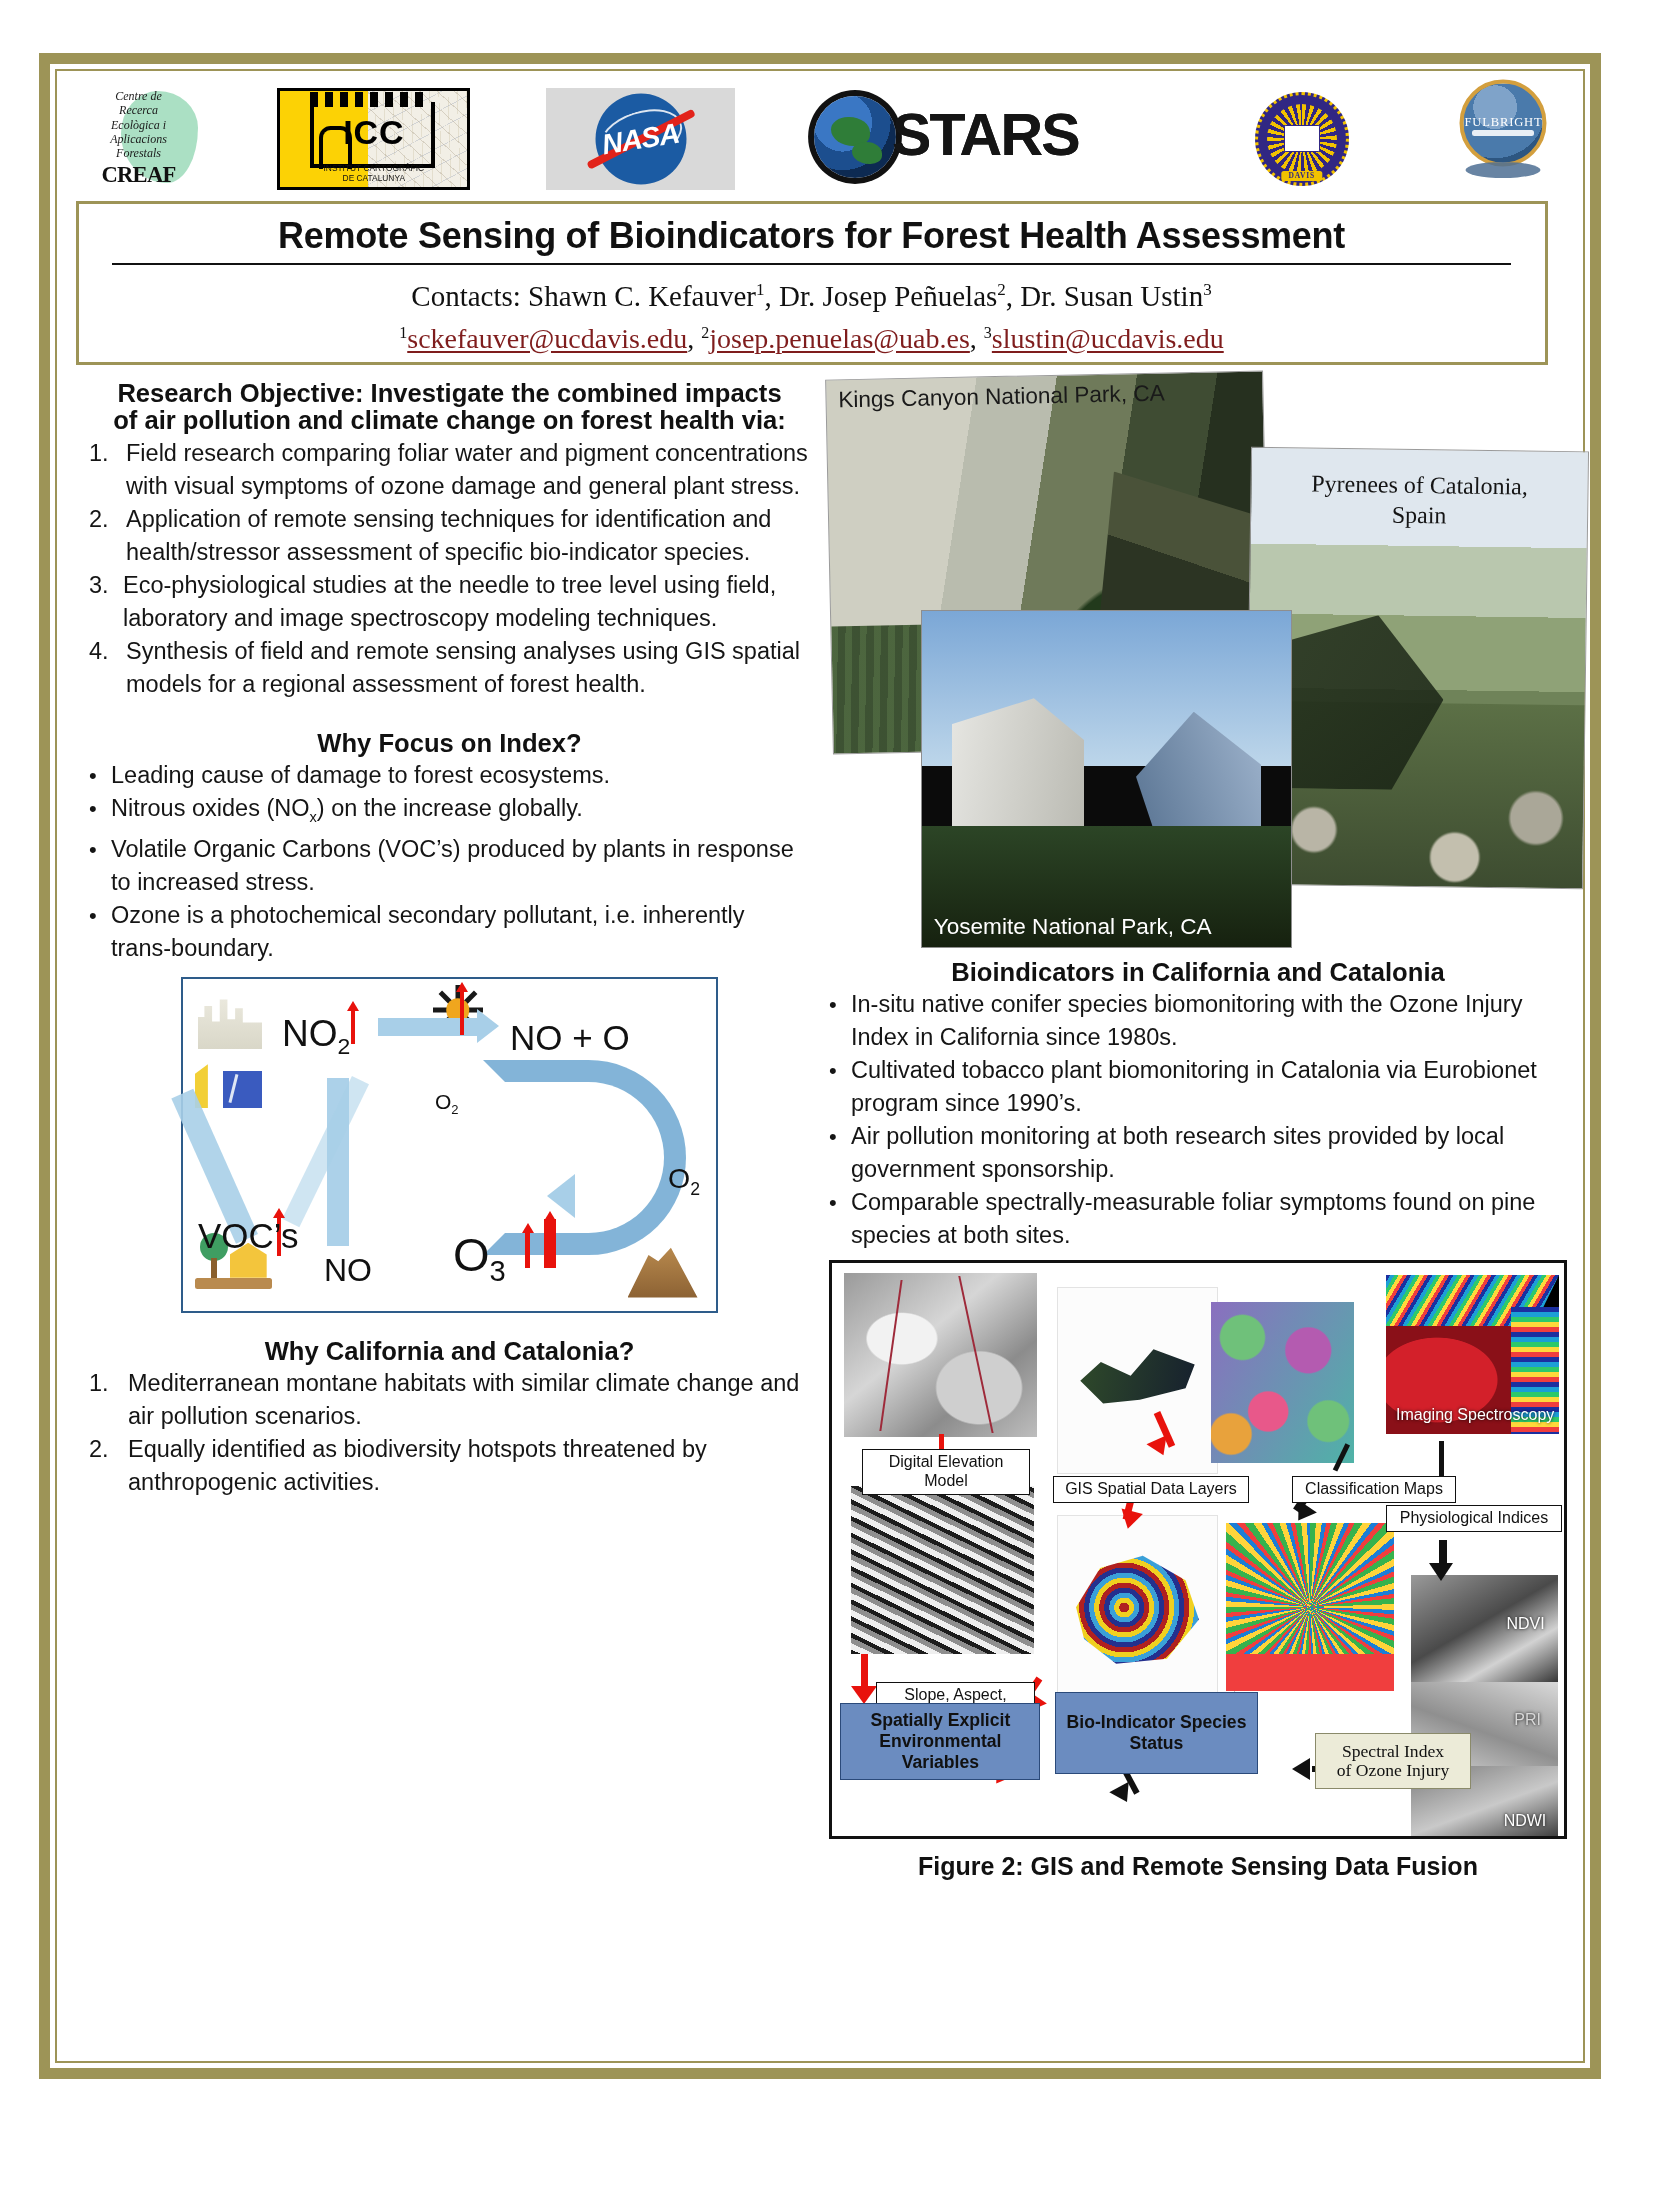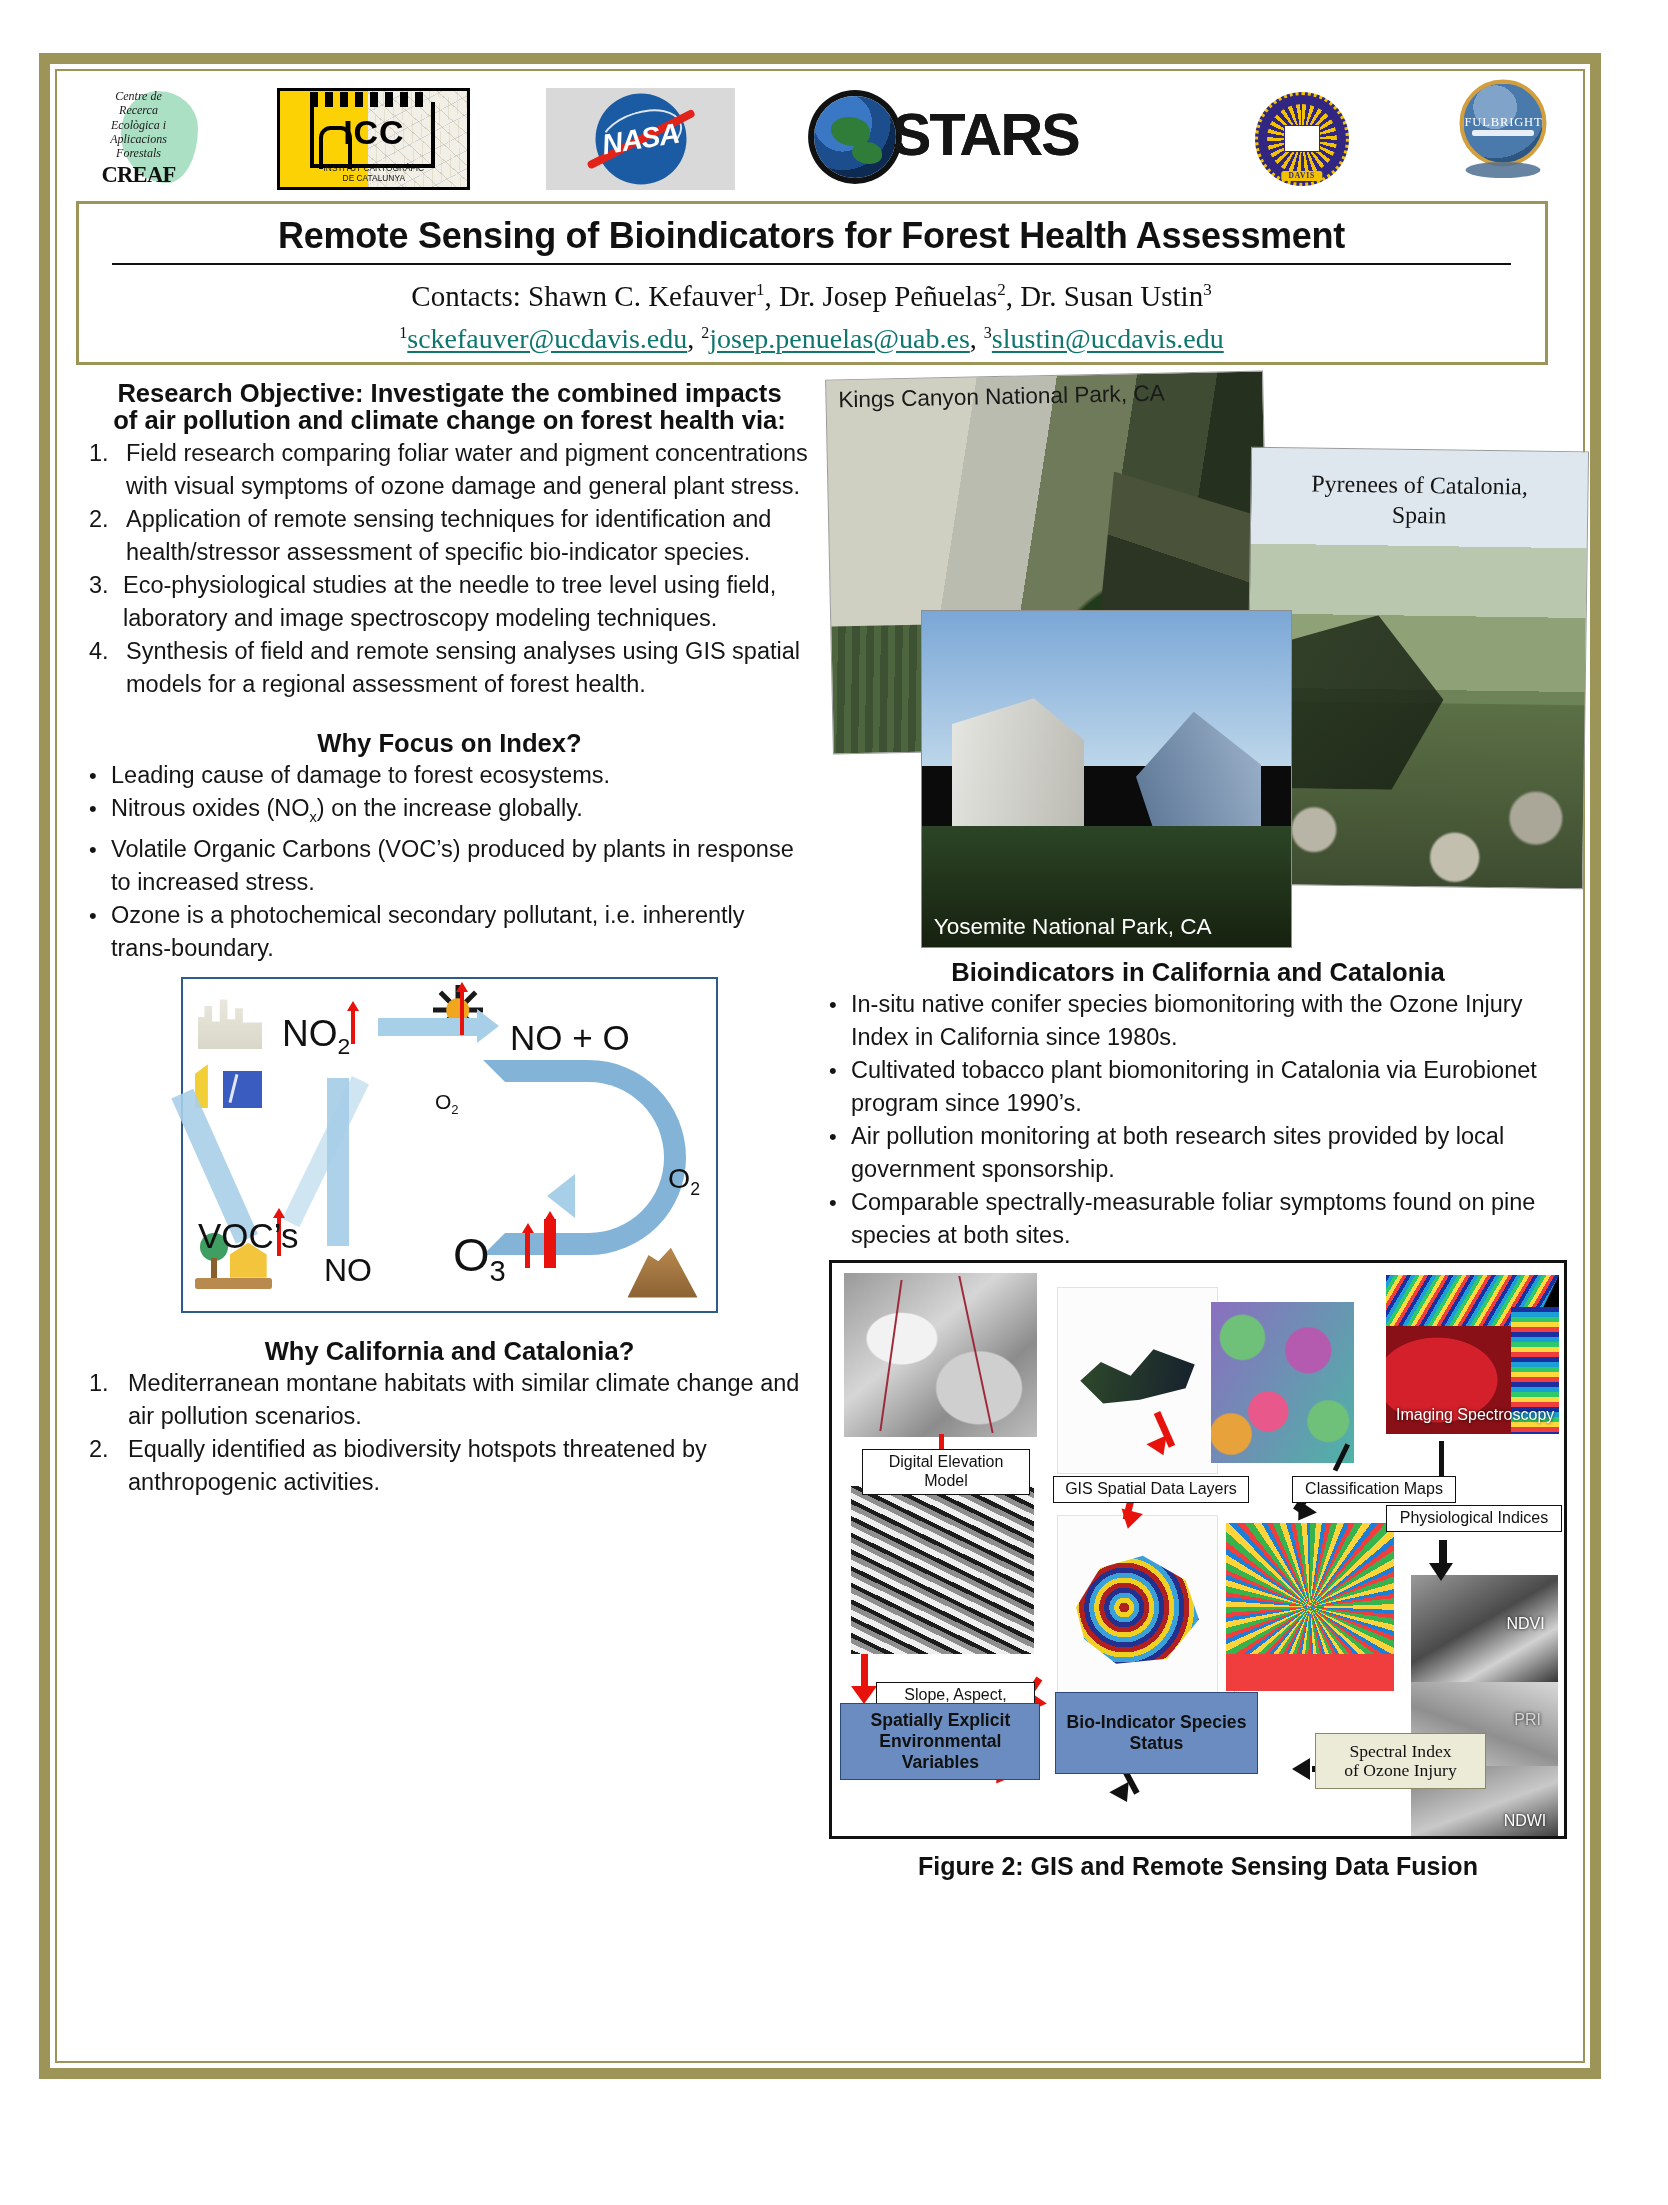--- a/index.html
+++ b/index.html
@@ -116,21 +116,21 @@
   }
   .contacts{
     font-family:"Liberation Serif",serif;font-size:29px;text-align:center;color:#111;
     margin-top:7.5px;line-height:34px;
   }
   .contacts sup{font-size:17px;}
   .emails{
     font-family:"Liberation Serif",serif;font-size:28px;text-align:center;
     margin-top:5px;line-height:32px;color:#111;
   }
-  .emails a{color:#0f766e;text-decoration:underline;}
+  .emails a{color:#7f1d1d;text-decoration:underline;}
   .emails sup{font-size:16px;color:#111;}
 
   
   .col-left{position:absolute;left:32px;top:309px;width:721px;}
   .col-right{position:absolute;left:772px;top:304px;width:738px;}
 
   .sec-head{
     font-family:"Liberation Sans",sans-serif;font-weight:bold;font-size:25.6px;
     color:#111;text-align:center;line-height:27px;
   }
@@ -612,21 +612,21 @@
           <div style="position:absolute;left:280px;top:523px;width:0;height:0;border-left:11.7px solid transparent;border-right:11.7px solid transparent;border-top:17px solid #111;transform:rotate(-28deg);"></div>
 
           <div class="lbl" style="left:30px;top:186px;width:168px;">Digital Elevation Model</div>
           <div class="lbl" style="left:44px;top:419px;width:159px;">
             <div>Slope, Aspect,</div>
             <div>Topo. Wetness Index</div>
           </div>
           <div class="lbl" style="left:221px;top:213px;width:196px;">GIS Spatial Data Layers</div>
           <div class="lbl" style="left:460px;top:213px;width:164px;">Classification Maps</div>
           <div class="lbl" style="left:554px;top:242px;width:176px;">Physiological Indices</div>
-          <div class="lbl lbl-cream" style="left:483px;top:470px;width:171px;font-family:'Liberation Serif',serif;font-size:17.6px;padding:8.4px 5px;">
+          <div class="lbl lbl-cream" style="left:483px;top:470px;width:156px;font-family:'Liberation Serif',serif;font-size:17.6px;padding:8.4px 5px;">
             <div>Spectral Index</div>
             <div>of Ozone Injury</div>
           </div>
 
           <div class="bx" style="left:8.4px;top:440px;width:200px;height:77px;">
             <div>
               <div>Spatially Explicit</div>
               <div>Environmental Variables</div>
             </div>
           </div>

